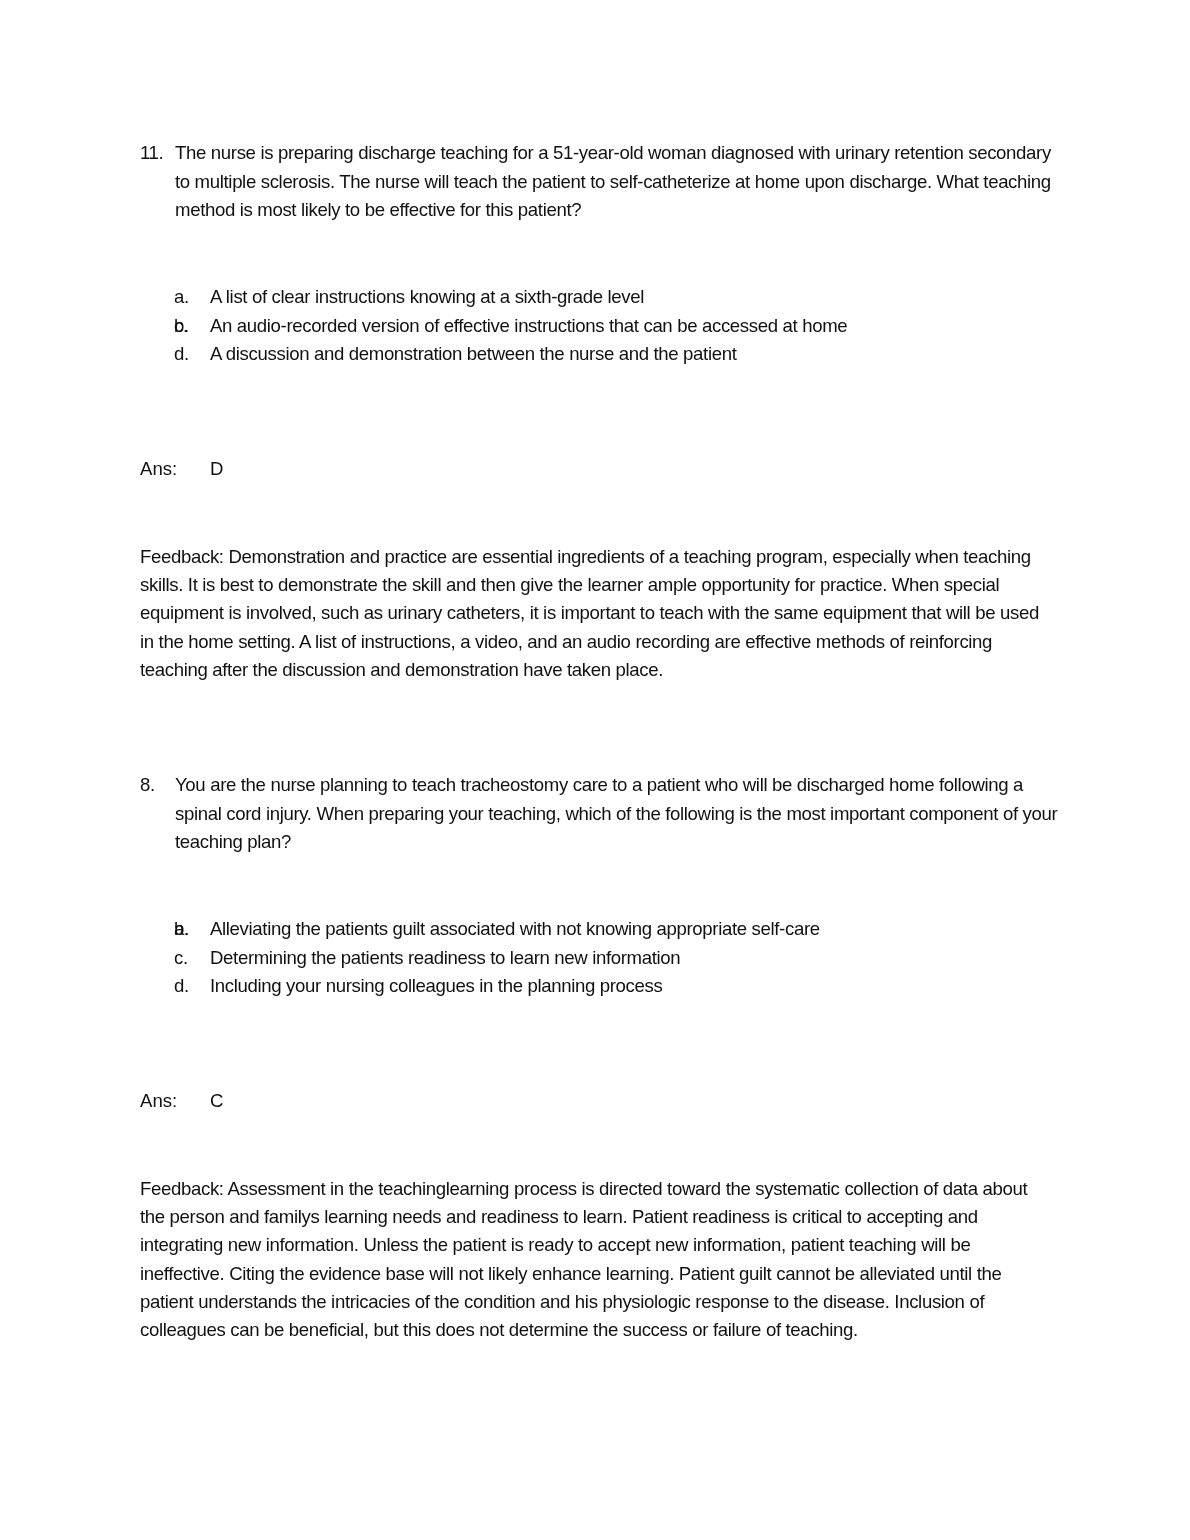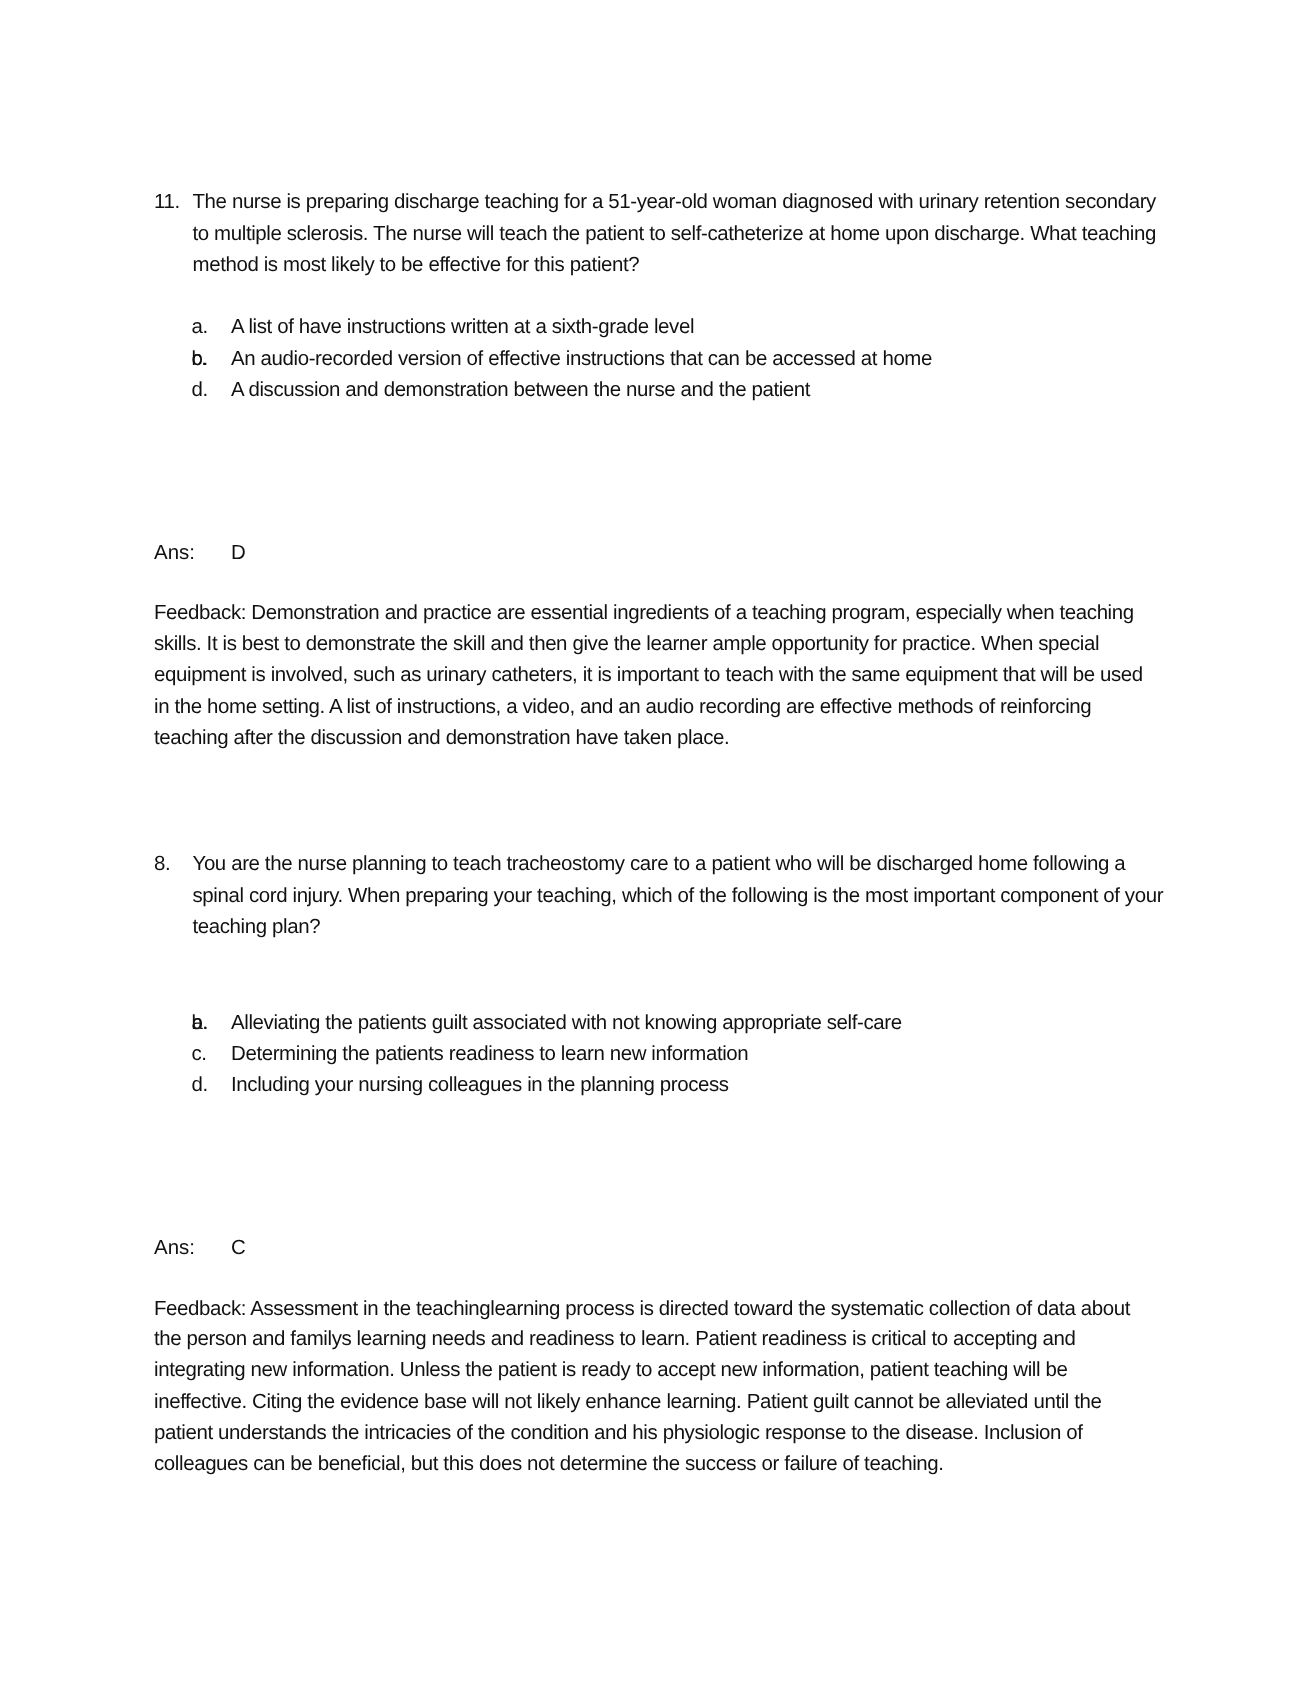--- a/index.html
+++ b/index.html
@@ -6,36 +6,36 @@
   body { width: 1190px; height: 1540px; position: relative; overflow: hidden;
          font-family: "Liberation Sans", sans-serif; color: #111; font-size: 18.6px; }
   .page { position: absolute; left: 0; top: 0; width: 1190px; height: 1540px; }
   .q { position: absolute; left: 140px; width: 920px; }
   .qline { position: relative; padding-left: 35px; line-height: 28.5px; letter-spacing: -0.35px; }
   .qnum { position: absolute; left: 0; top: 0; }
   .opts { position: absolute; left: 174px; }
   .opt { position: relative; padding-left: 36px; line-height: 28.5px; letter-spacing: -0.35px; white-space: nowrap; }
   .optl { position: absolute; left: 0; top: 0; }
   .ans { position: absolute; left: 140px; line-height: 28px; }
-  .ans .lbl { display: inline-block; width: 70px; margin-top: 33px; }
+  .ans .lbl { display: inline-block; width: 70px; }
   .fb { position: absolute; left: 140px; width: 915px; line-height: 28.2px; letter-spacing: -0.35px; }
 </style>
 </head>
 <body>
 
 <div class="page">
 
-  <div class="q" style="top:139px;margin-top:30px;">
+  <div class="q" style="top:139px;">
     <div class="qline">
       <span class="qnum">11.</span>
       <span>The nurse is preparing discharge teaching for a 51-year-old woman diagnosed with urinary retention secondary to multiple sclerosis. The nurse will teach the patient to self-catheterize at home upon discharge. What teaching method is most likely to be effective for this patient?</span>
     </div>
   </div>
   <div class="opts" style="top:283px;">
-    <div class="opt"><span class="optl">a.</span><span>A list of have instructions written at a sixth-grade level</span></div>
+    <div class="opt"><span class="optl">a.</span><span>A list of clear instructions knowing at a sixth-grade level</span></div>
     <div class="opt"><span class="optl">b.</span></div>
     <div class="opt"><span class="optl">c.</span><span>An audio-recorded version of effective instructions that can be accessed at home</span></div>
     <div class="opt"><span class="optl">d.</span><span>A discussion and demonstration between the nurse and the patient</span></div>
   </div>
   <div class="ans" style="top:455px;">
     <span class="lbl">Ans:</span><span>D</span>
   </div>
   <div class="fb" style="top:543px;">Feedback: Demonstration and practice are essential ingredients of a teaching program, especially when teaching skills. It is best to demonstrate the skill and then give the learner ample opportunity for practice. When special equipment is involved, such as urinary catheters, it is important to teach with the same equipment that will be used in the home setting. A list of instructions, a video, and an audio recording are effective methods of reinforcing teaching after the discussion and demonstration have taken place.</div>
 
   <div class="q" style="top:771px;">

